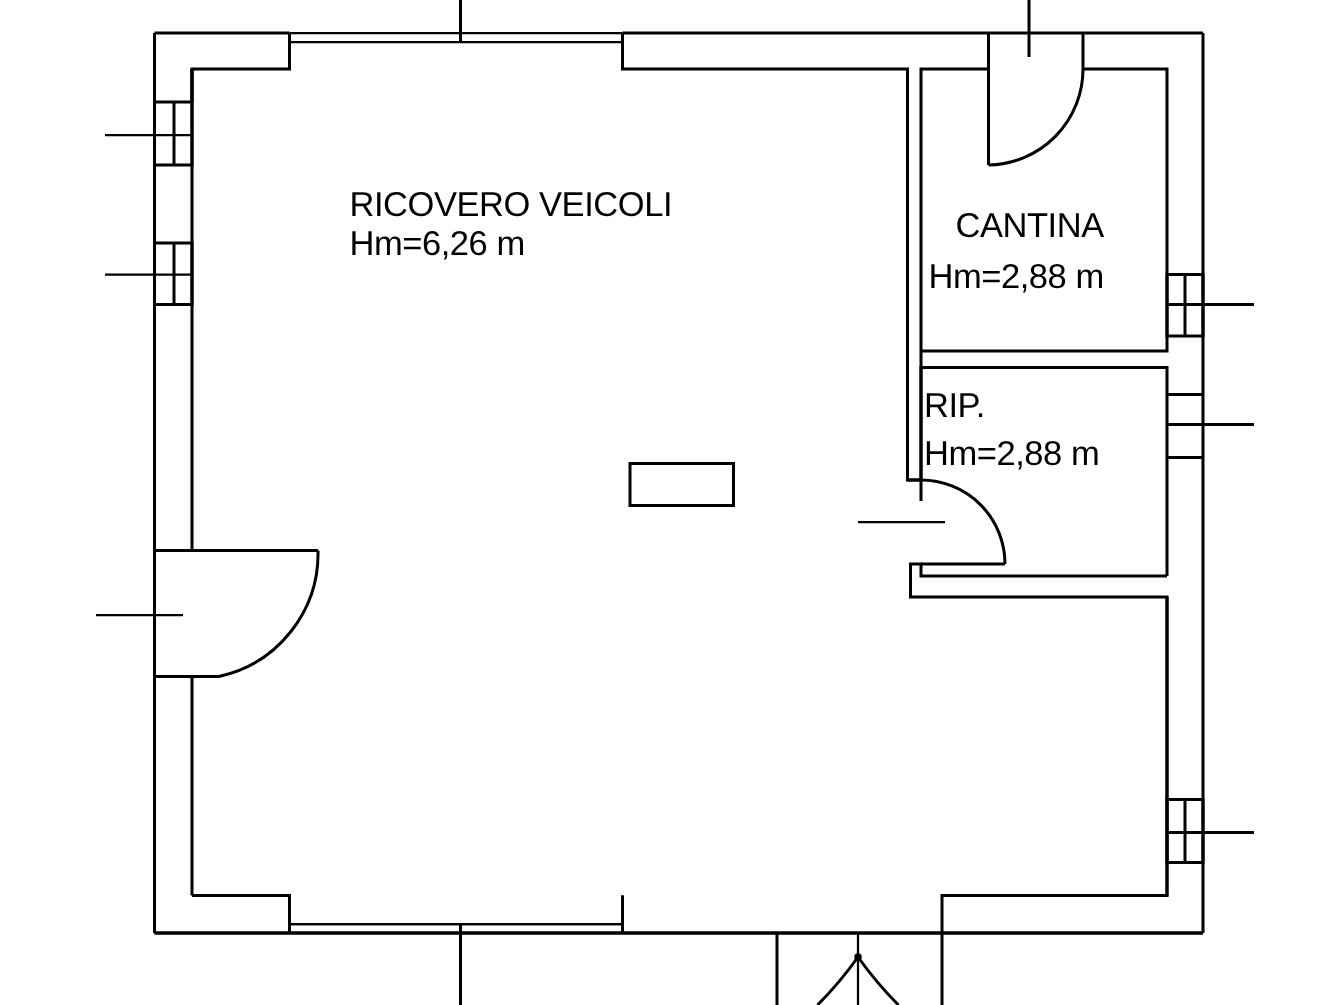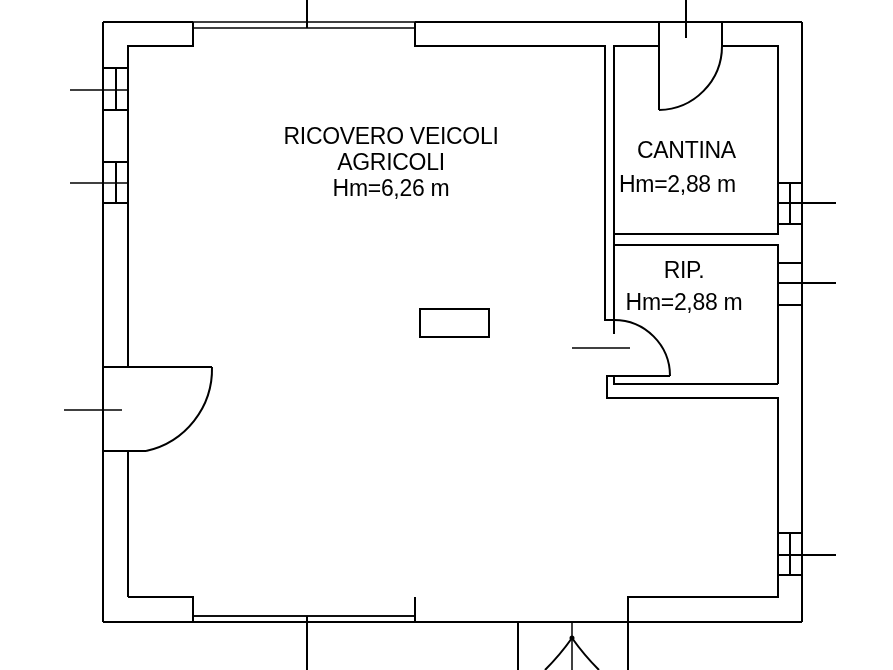--- a/index.html
+++ b/index.html
@@ -3,21 +3,21 @@
   <meta charset="utf-8">
   <style>
     html, body { margin: 0; padding: 0; background: #ffffff; }
     body { width: 893px; height: 670px; position: relative; overflow: hidden; }
     #plan { position: absolute; left: 0; top: 0; }
     .label {
       position: absolute;
       font-family: "Liberation Sans", "DejaVu Sans", sans-serif;
       font-size: 23px;
       color: #000000;
-      text-align: center;
+      text-align: left;
       white-space: nowrap;
       line-height: 26px;
       letter-spacing: -0.3px;
     }
   </style>
 </head>
 <body>
 
 <svg id="plan" width="893" height="670" viewBox="0 0 893 670" xmlns="http://www.w3.org/2000/svg" fill="none" stroke="#000" stroke-width="2">
 
@@ -141,21 +141,20 @@
 
   <g>
     <line x1="518" y1="622" x2="518" y2="670" stroke-width="0"></line>
   </g>
 
   <rect x="420" y="309" width="69" height="28" stroke-width="2"></rect>
 </svg>
 
 <div class="label" style="left:233px; top:123px; width:316px;">
   <div>RICOVERO VEICOLI</div>
-  <div>AGRICOLI</div>
   <div>Hm=6,26 m</div>
 </div>
 
 <div class="label" style="left:619px; top:137px; text-align:right;">
   <div>CANTINA</div>
   <div style="margin-top:8px;">Hm=2,88 m</div>
 </div>
 
 <div class="label" style="left:616px; top:257px; width:136px;">
   <div>RIP.</div>

